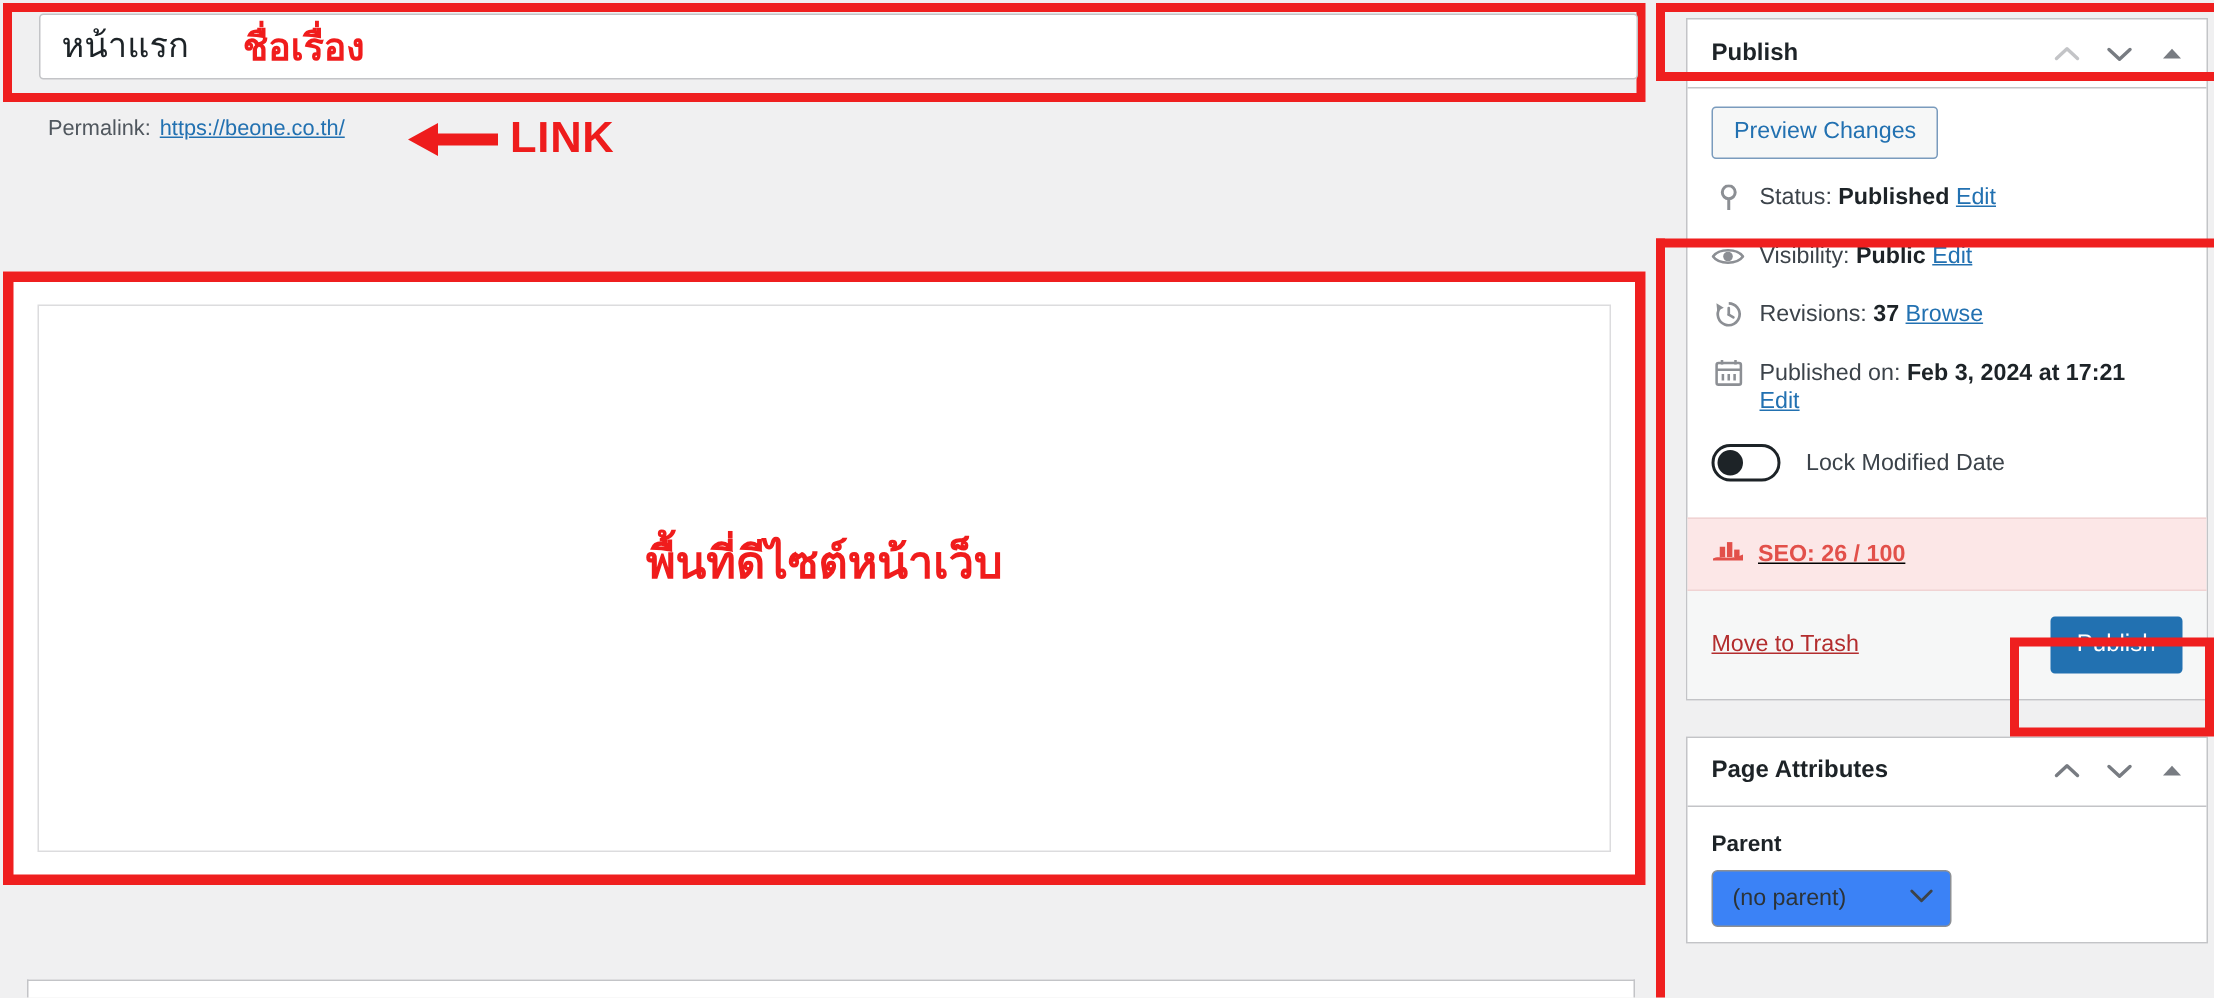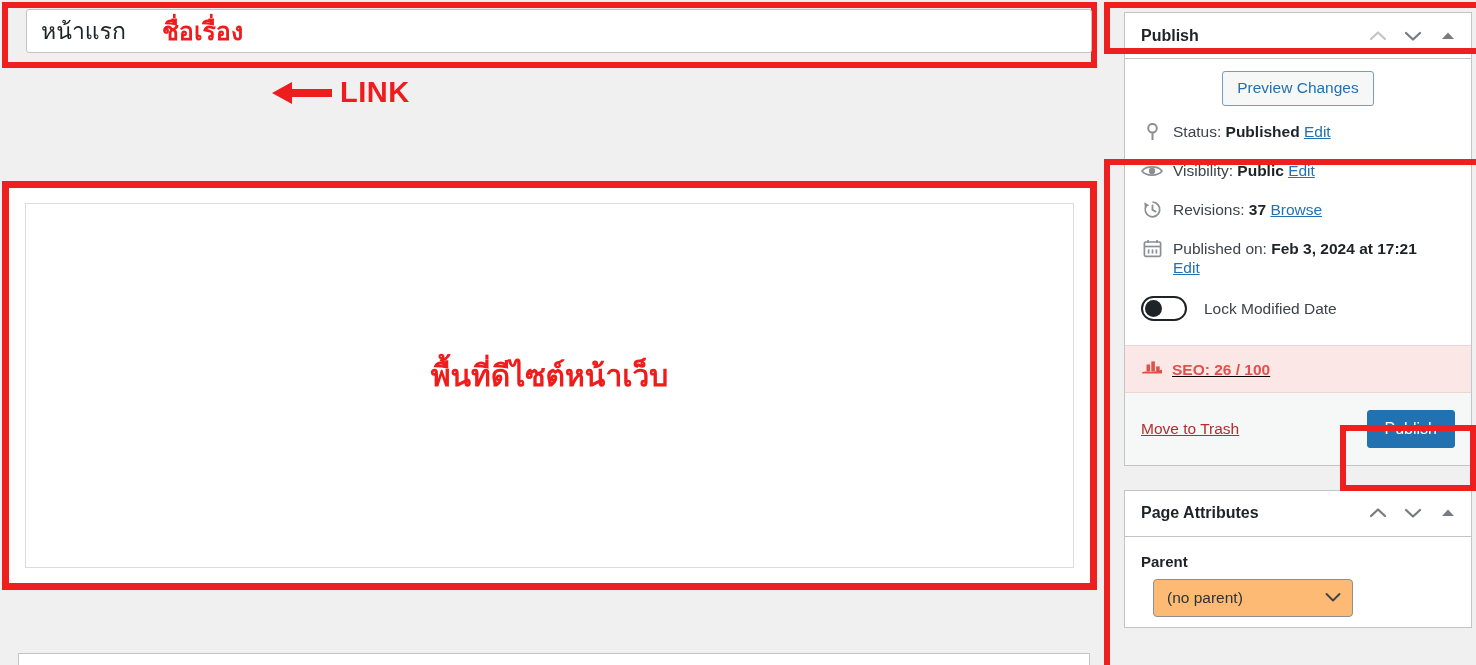--- a/index.html
+++ b/index.html
@@ -211,21 +211,21 @@
     cursor: pointer;
   }
 
   .panel-body {
     padding: 12px 16px 10px 16px;
   }
 
   
   .preview-row {
     display: flex;
-    justify-content: center;
+    justify-content: flex-start;
     margin-bottom: 16px;
   }
   .btn-secondary {
     background: #f6f7f7;
     border: 1px solid #7a9bbd;
     border-radius: 3px;
     color: #2271b1;
     font-size: 15.5px;
     padding: 7px 14px;
     cursor: pointer;
@@ -352,31 +352,30 @@
   }
 
   
   .pa-label {
     font-size: 15px;
     font-weight: bold;
     color: #1d2327;
     margin-bottom: 9px;
   }
   .select-box {
-    width: 200px;
+    width: 160px;
     height: 38px;
     border: 1px solid #8c8f94;
     border-radius: 4px;
-    background: #fdba74;
+    background: #3b82f6;
     display: flex;
     align-items: center;
     padding: 0 10px 0 13px;
     box-sizing: border-box;
     cursor: pointer;
-    margin-left: 12px;
   }
   .select-value {
     flex: 1;
     font-size: 15.5px;
     color: #2c3338;
   }
 
   
   .bracket {
     position: absolute;
@@ -407,20 +406,24 @@
 
   <div id="main-column">
 
     <div class="title-highlight">
       <div class="title-input-wrap">
         <span class="title-text">หน้าแรก</span>
         <span class="title-annotation">ชื่อเรื่อง</span>
       </div>
     </div>
 
+    <div class="permalink-row">
+      <span class="permalink-label">Permalink:</span>
+      <a class="permalink-link">https://beone.co.th/</a>
+    </div>
 
     <svg class="link-arrow" viewBox="0 0 60 26">
       <polygon points="0,13 20,2 20,9 60,9 60,17 20,17 20,24" fill="#ee1c1c"></polygon>
     </svg>
     <div class="link-annotation">LINK</div>
 
     <div class="content-highlight">
       <div class="content-inner">
         <span class="design-annotation">พื้นที่ดีไซต์หน้าเว็บ</span>
       </div>

